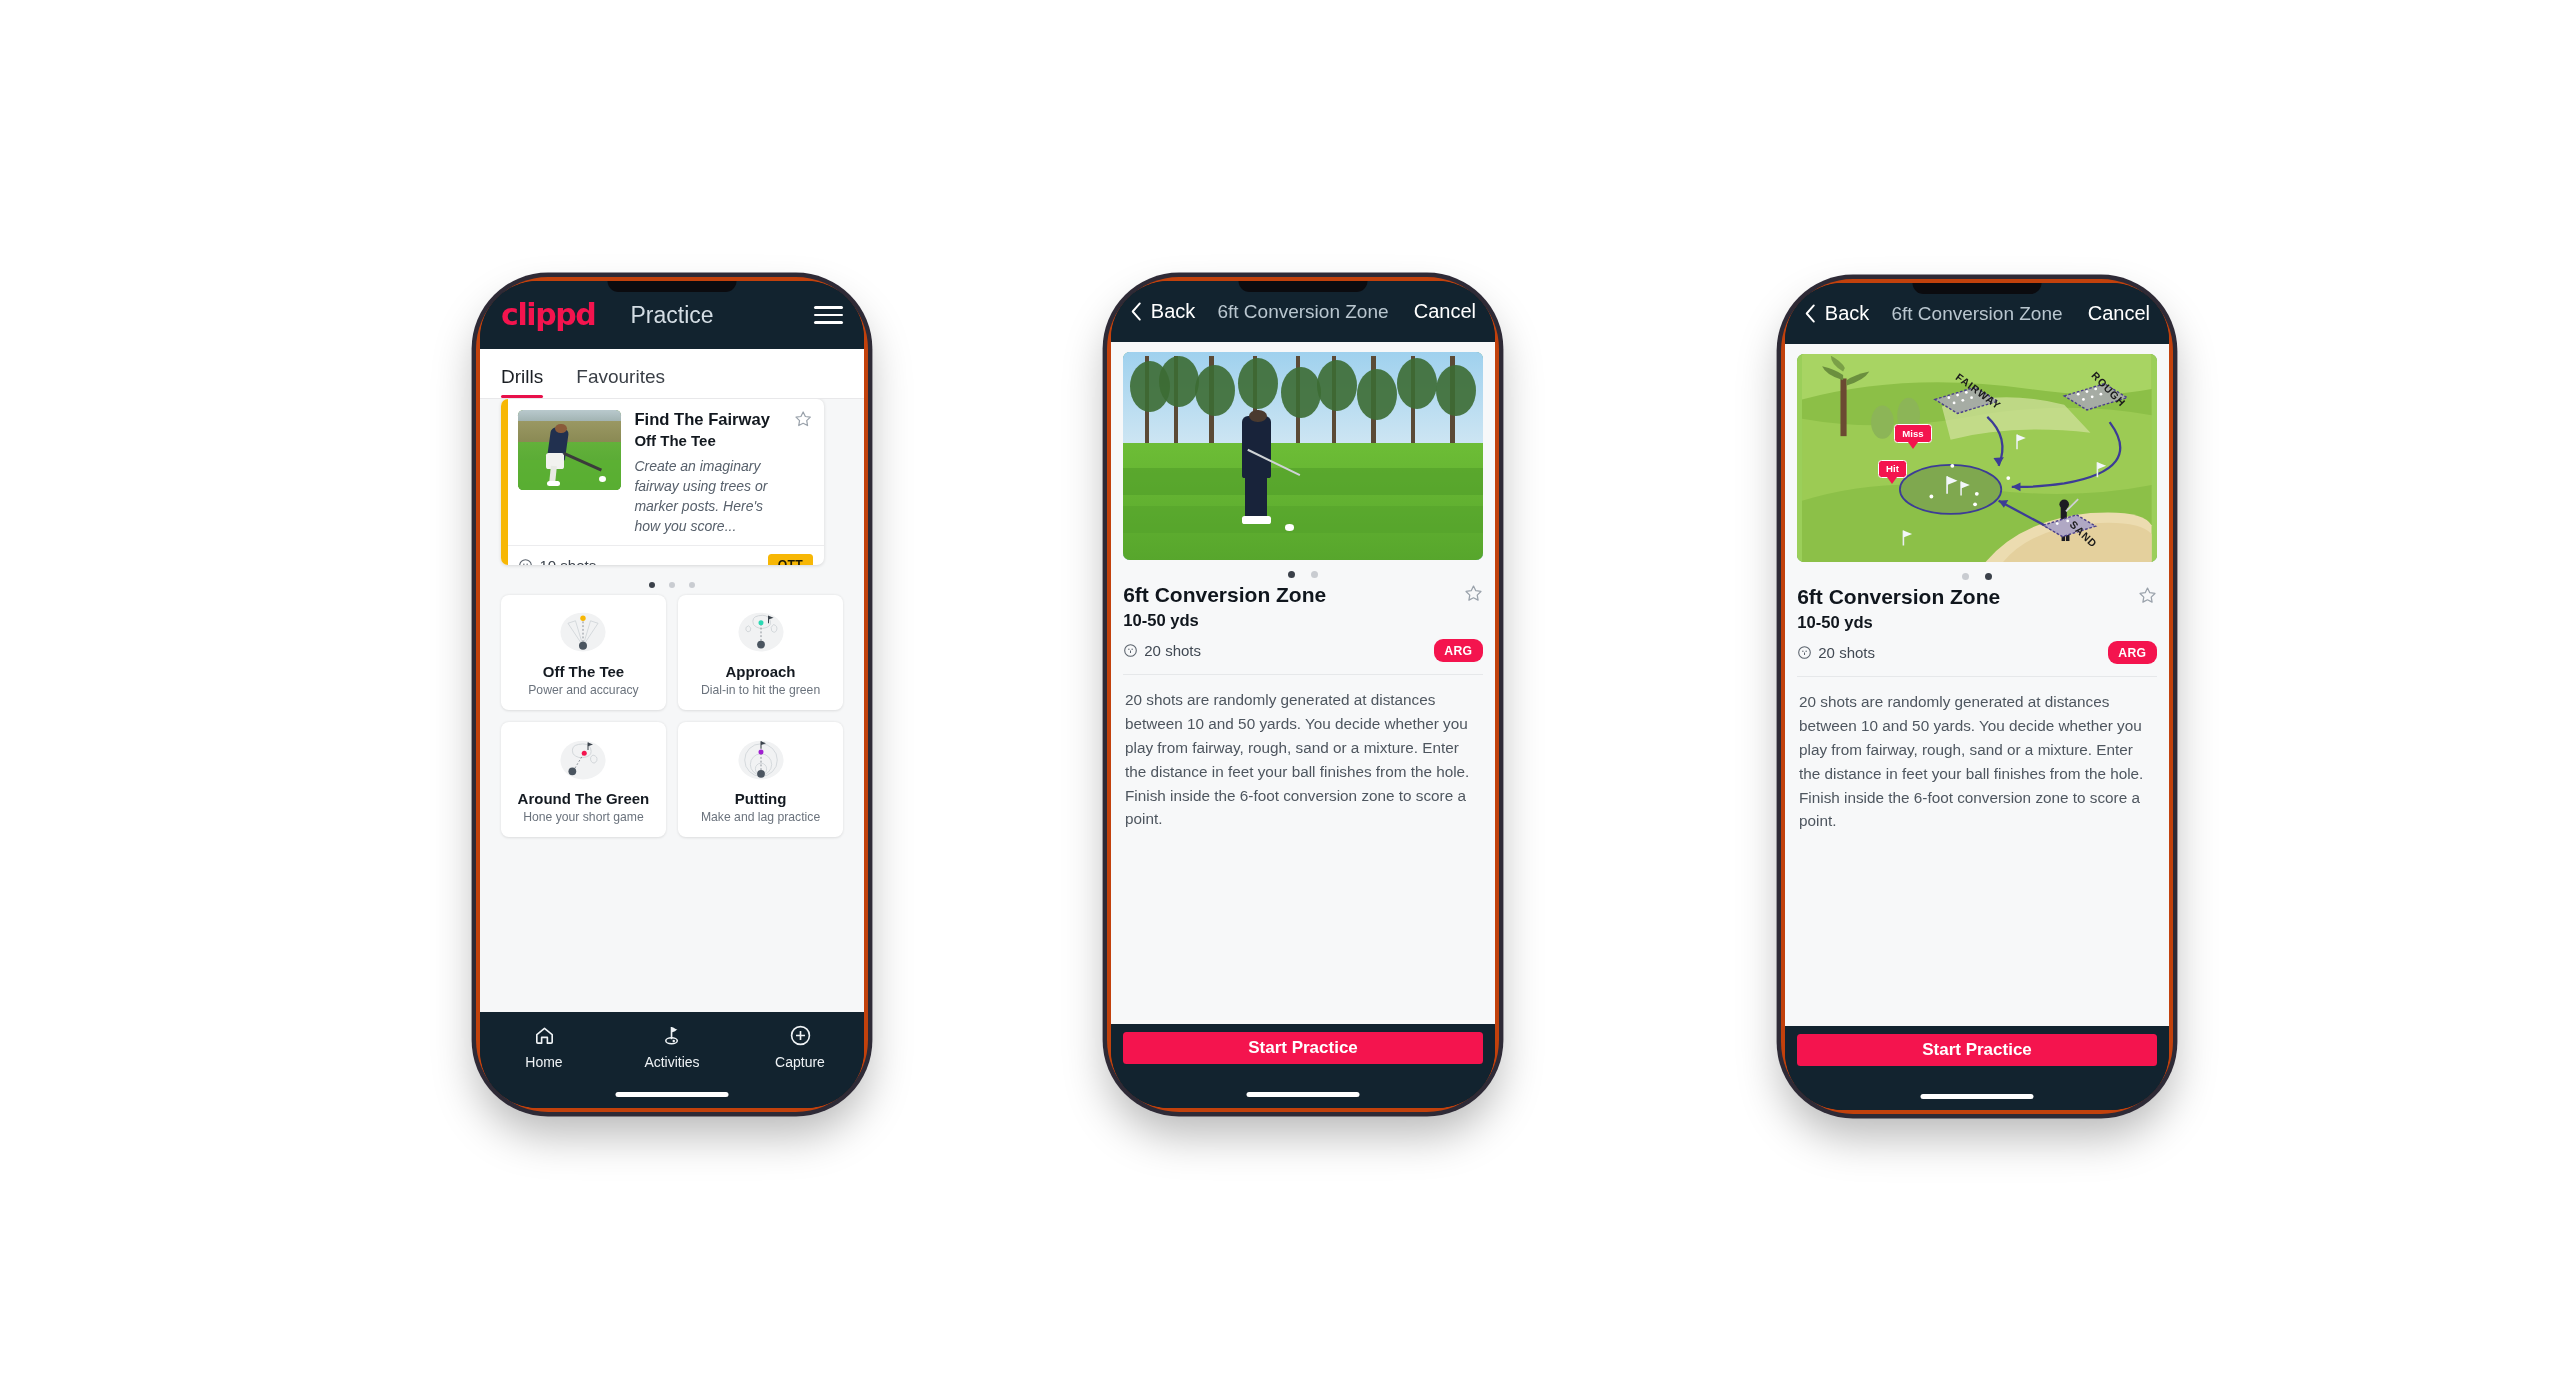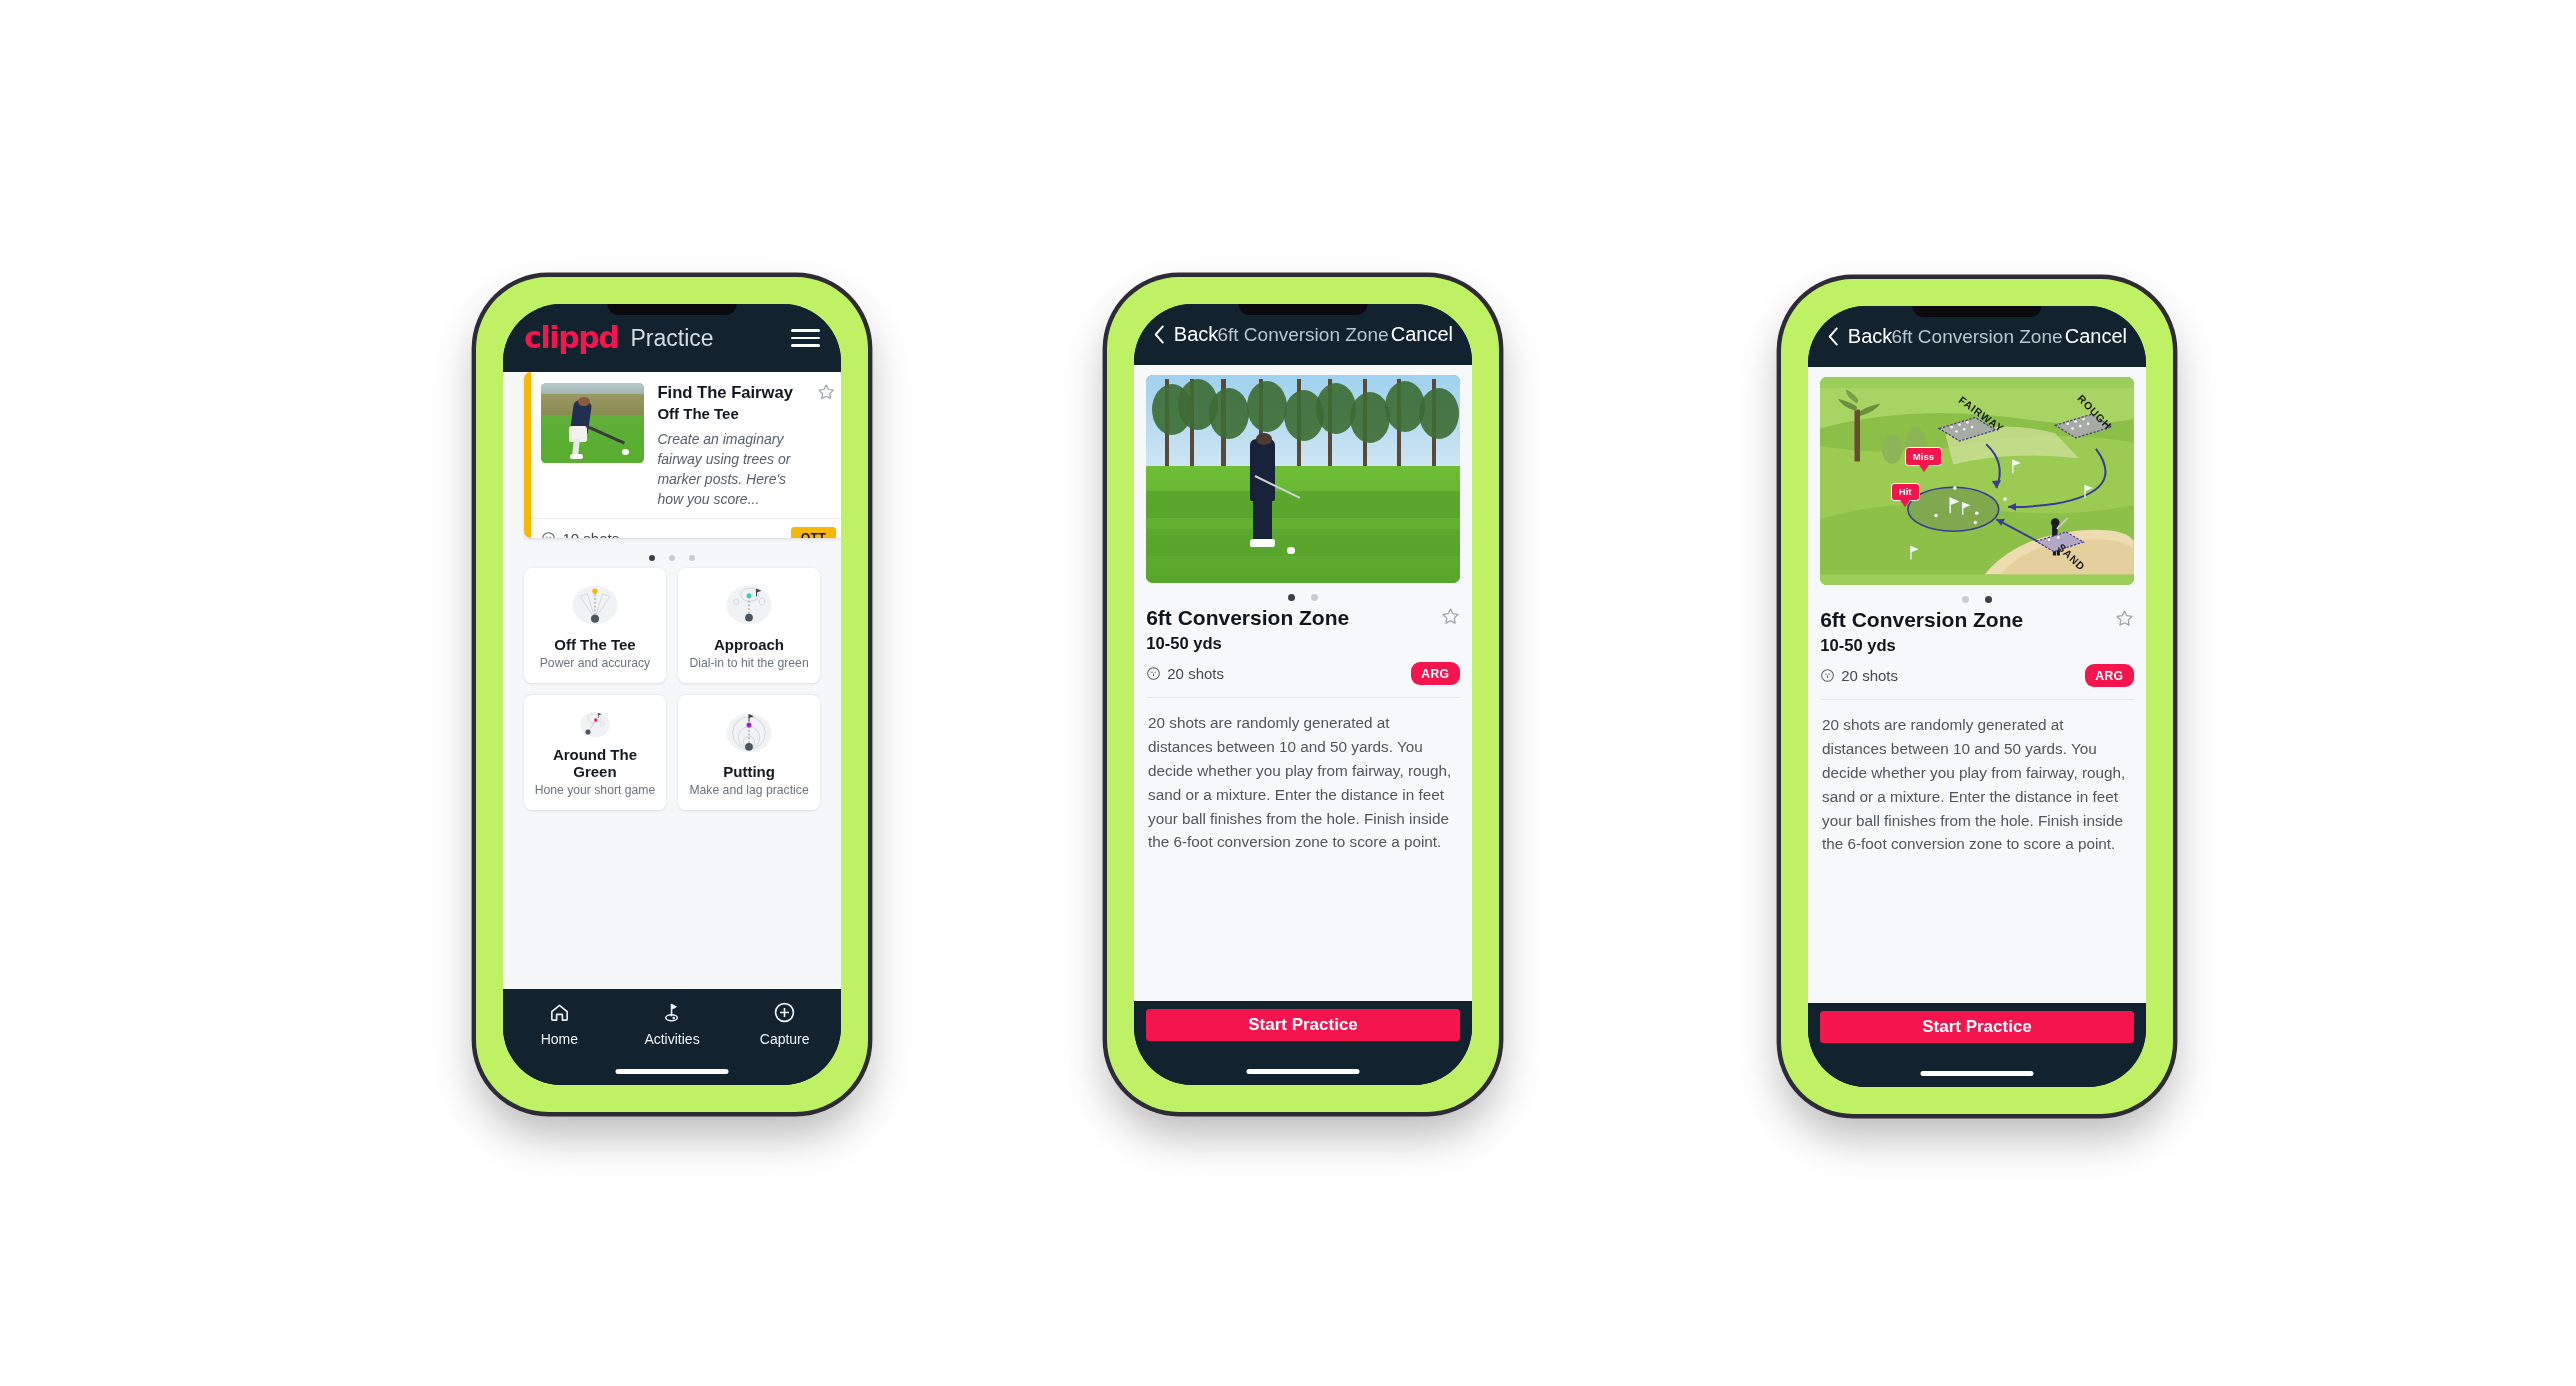--- a/index.html
+++ b/index.html
@@ -7,23 +7,23 @@
     width:2576px;height:1387px;background:#ffffff;
     font-family:"Liberation Sans", sans-serif;
     overflow:hidden;position:relative;
   }
   .stage{position:absolute;left:0;top:0;width:2576px;height:1387px;}
 
   
   .phone{
     position:absolute;
     border-radius:72px;
-    background:#bef264;
+    background:#c2410c;
     box-shadow:0 0 0 4.4px #2e2a36, 0 23px 44px rgba(0,0,0,.28);
-    padding:27px;
+    padding:4px;
     box-sizing:border-box;
   }
   .screen{
     position:relative;width:100%;height:100%;
     border-radius:58px;overflow:hidden;background:#12222e;
     display:flex;flex-direction:column;
   }
   .notch{
     position:absolute;left:50%;top:0;transform:translateX(-50%);
     width:129px;height:11.3px;background:#0b0b0f;border-radius:0 0 14px 14px;z-index:40;
@@ -248,20 +248,24 @@
       <div class="nav-dark">
         <div class="logo">clippd</div>
         <div class="nav-title">Practice</div>
         <div class="burger">
             <i></i>
             <i></i>
             <i></i>
           </div>
       </div>
 
+      <div class="tabsbar">
+        <div class="tab active">Drills</div>
+        <div class="tab">Favourites</div>
+      </div>
 
       <div class="body1">
 
         <div class="carousel">
           <div class="dcard">
             <div class="accent"></div>
             <div class="dcard-top">
               <div class="thumb">
                 <div class="sky"></div>
                   <div class="rough"></div>

